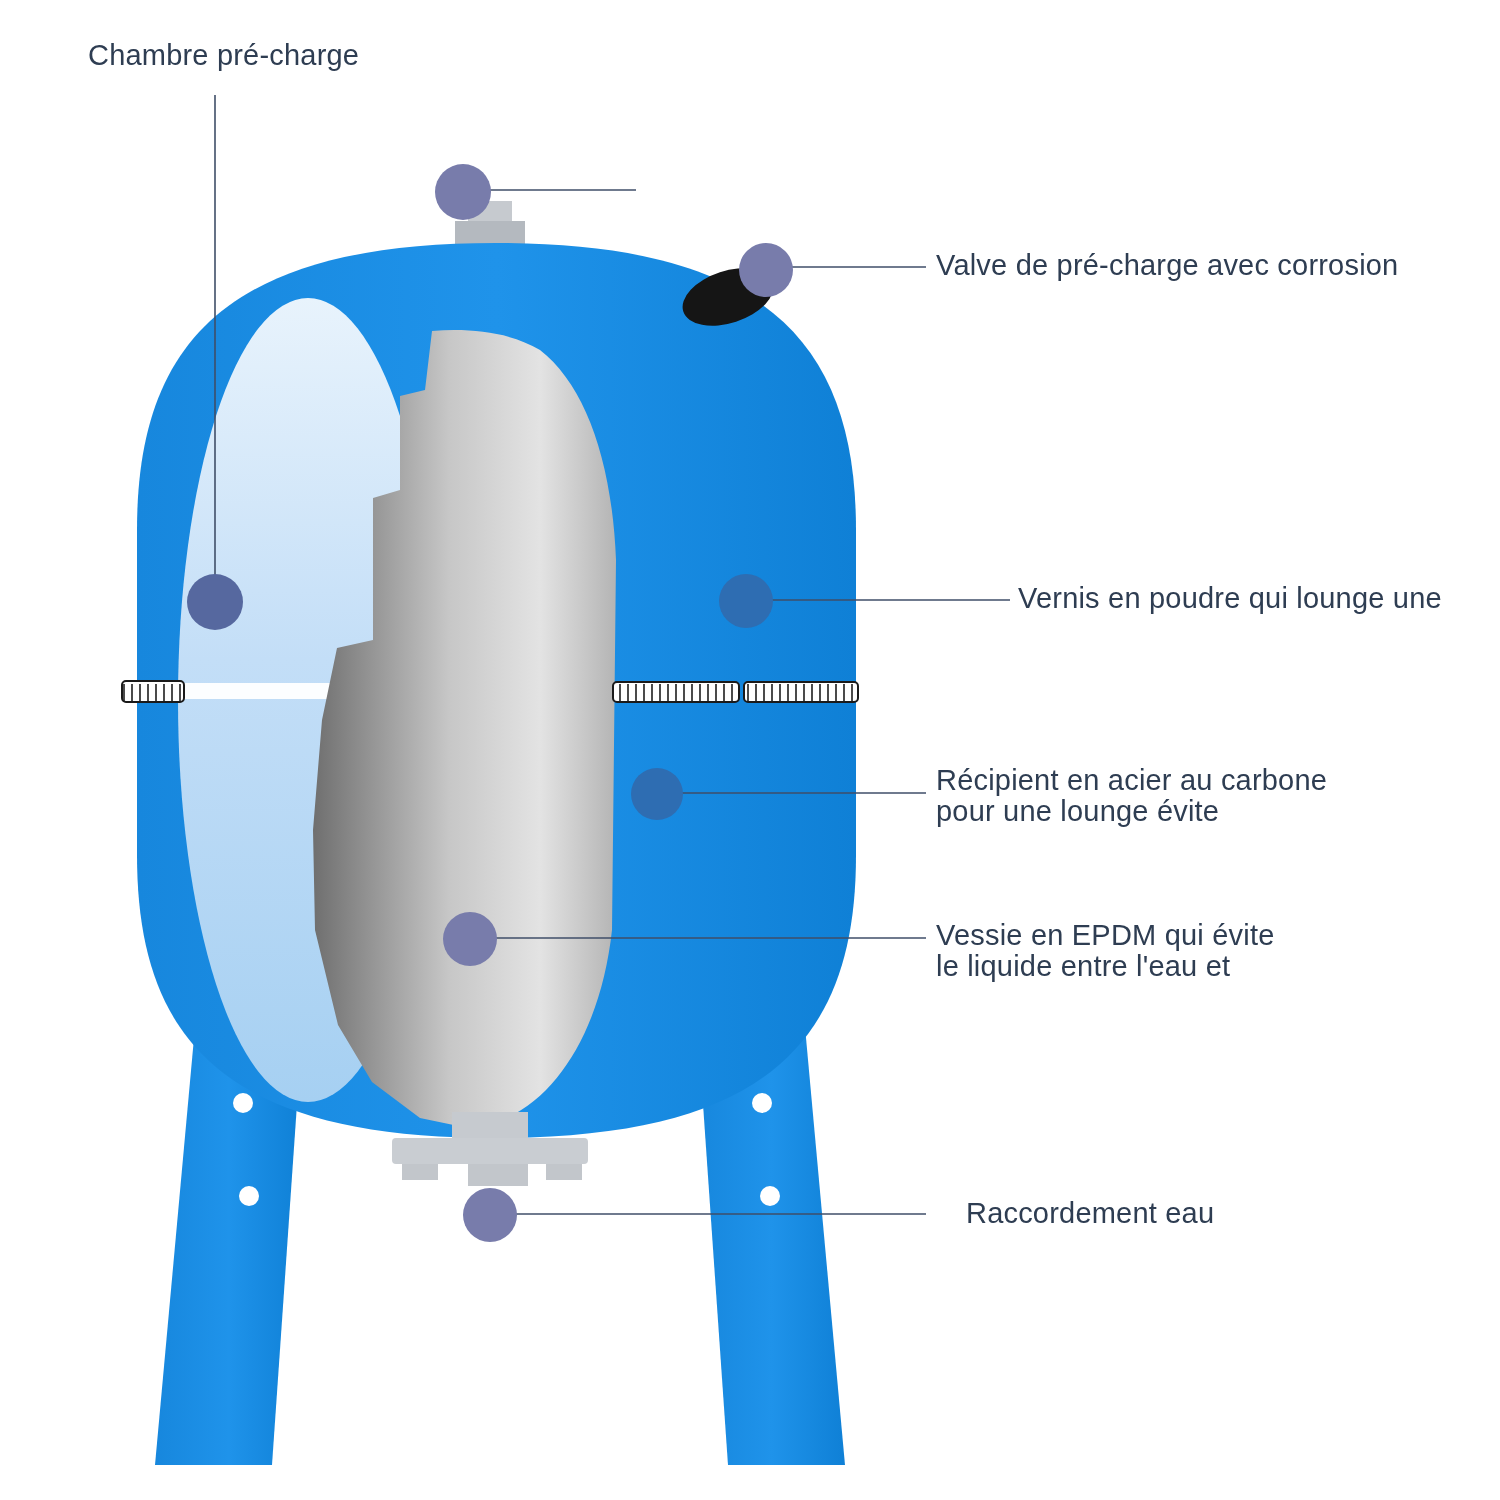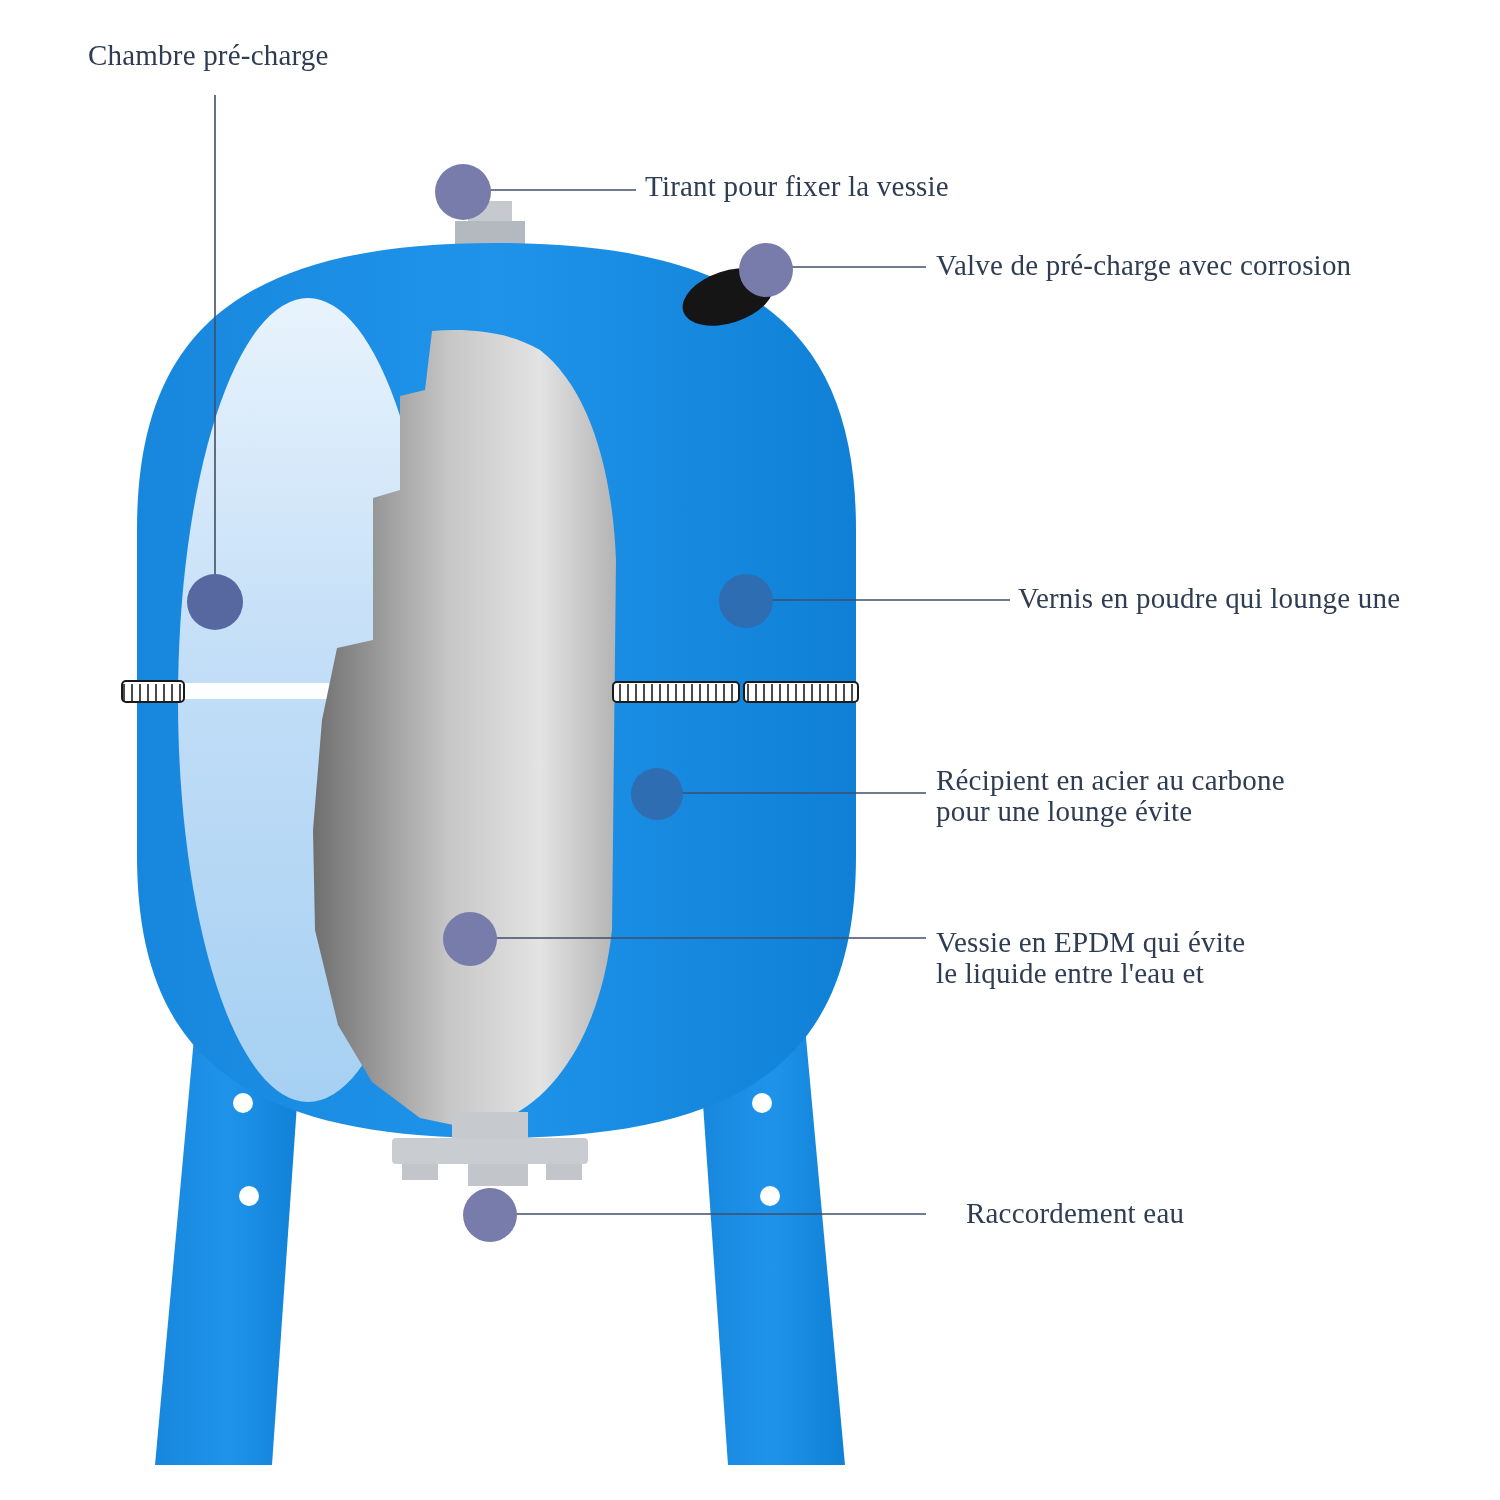--- a/index.html
+++ b/index.html
@@ -7,21 +7,20 @@
     padding: 0;
     background: #ffffff;
     font-family: "Liberation Sans", sans-serif;
   }
   .stage {
     position: relative;
     width: 1500px;
     height: 1500px;
     background: #ffffff;
     overflow: hidden;
-    font-family: Liberation Serif, serif;
   }
   .diagram-svg {
     position: absolute;
     left: 0;
     top: 0;
     width: 1500px;
     height: 1500px;
   }
   .label {
     position: absolute;
@@ -118,33 +117,32 @@
       <circle cx="215" cy="602" r="28" fill="#56689f"></circle>
       <circle cx="746" cy="601" r="27" fill="#2e6db2"></circle>
       <circle cx="657" cy="794" r="26" fill="#2e6db2"></circle>
       <circle cx="470" cy="939" r="27" fill="#787cab"></circle>
       <circle cx="490" cy="1215" r="27" fill="#787cab"></circle>
     </g>
   </svg>
 
   <div class="label" style="left:88px; top:40px;">Chambre pré-charge</div>
 
-  <div class="label" style="left:645px; top:171px;">Tirant pour fixer la vessie</div>
 
   <div class="label" style="left:936px; top:250px;">Valve de pré-charge avec corrosion</div>
 
   <div class="label" style="left:1018px; top:583px;">
     <div>Vernis en poudre qui lounge une</div>
   </div>
 
   <div class="label" style="left:936px; top:765px;">
     <div>Récipient en acier au carbone</div>
     <div>pour une lounge évite</div>
   </div>
 
-  <div class="label" style="left:936px; top:920px;margin-top:7px;">
+  <div class="label" style="left:936px; top:920px;">
     <div>Vessie en EPDM qui évite</div>
     <div>le liquide entre l'eau et</div>
   </div>
 
   <div class="label" style="left:937px; top:1198px;margin-left:29px;">Raccordement eau</div>
 
 </div>
 
 </body></html>

